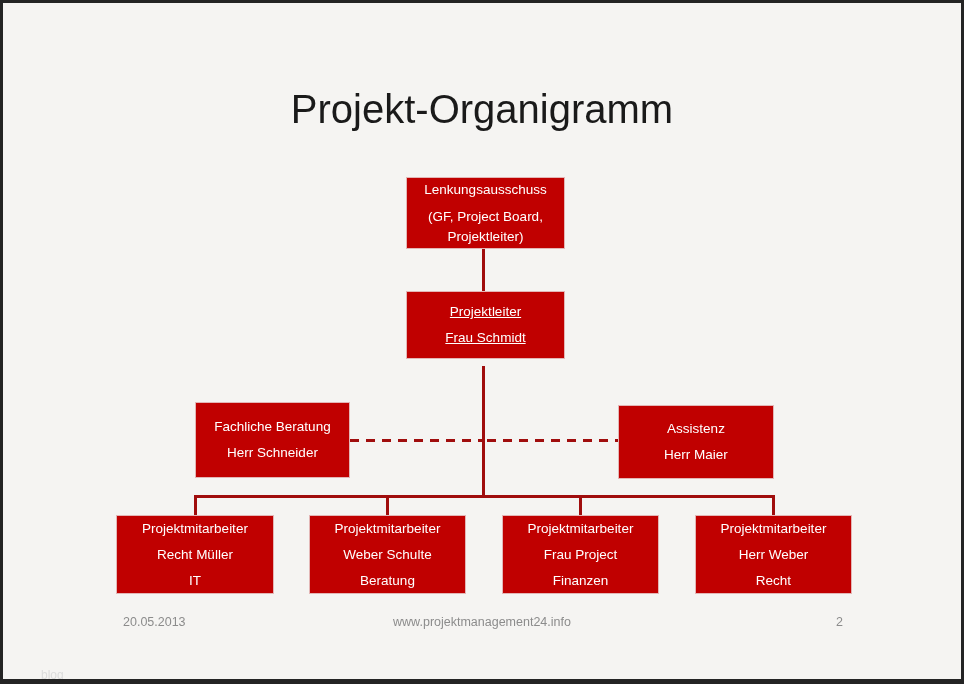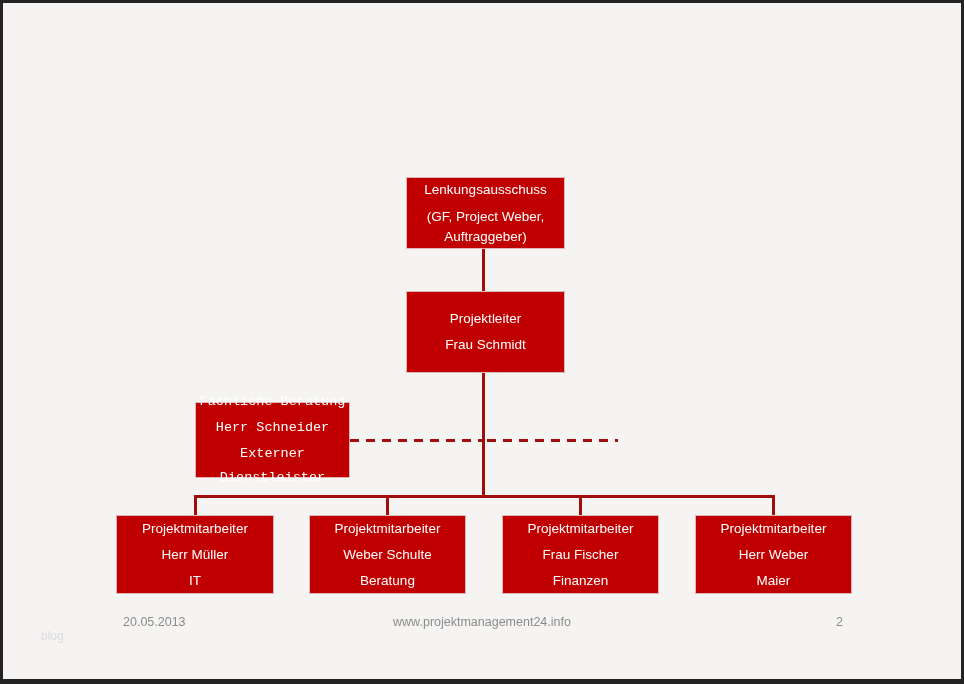--- a/index.html
+++ b/index.html
@@ -19,22 +19,22 @@
     background:var(--box-fill,#c00000);
     border:1px solid var(--box-border,#e3b6b6);
     color:#ffffff;display:flex;flex-direction:column;
     justify-content:center;align-items:center;text-align:center;
     padding:2px 0;
   }
   .box p{margin:1px 0;line-height:24px;font-size:13.5px;}
   .board{left:403px;top:174px;width:159px;height:72px;}
   .board p{line-height:20px;}
   .board p:first-child{margin-bottom:6px;}
-  .leader{left:403px;top:288px;width:159px;height:82px;}
-  .advisor{left:192px;top:399px;width:155px;height:76px;font-family:Liberation Mono, monospace;}
+  .leader{left:403px;top:288px;width:159px;height:68px;text-decoration:underline;}
+  .advisor{left:192px;top:399px;width:155px;height:76px;}
   .assistant{left:615px;top:402px;width:156px;height:74px;}
   .m1{left:113px;top:512px;width:158px;height:79px;}
   .m2{left:306px;top:512px;width:157px;height:79px;}
   .m3{left:499px;top:512px;width:157px;height:79px;}
   .m4{left:692px;top:512px;width:157px;height:79px;}
   .vline{position:absolute;width:3px;background:var(--connector,#a00d0d);}
   .v1{left:479px;top:246px;height:42px;}
   .v2{left:479px;top:363px;height:129px;}
   .hbar{position:absolute;left:191px;top:492px;width:581px;height:3px;background:var(--connector,#a00d0d);}
   .drop{position:absolute;width:3px;top:492px;height:20px;background:var(--connector,#a00d0d);}
@@ -42,77 +42,81 @@
   .dash{
     position:absolute;top:436px;height:3px;
     background:repeating-linear-gradient(90deg,var(--connector,#a00d0d) 0 9px,transparent 9px 16px);
   }
   .dashL{left:347px;width:132px;}
   .dashR{left:484px;width:131px;}
   .footer-text{position:absolute;top:612px;font-size:12.5px;color:var(--footer-text,#8c8c8c);}
   .f-date{left:120px;}
   .f-url{left:0;width:100%;text-align:center;}
   .f-page{left:833px;}
-  .watermark{position:absolute;left:38px;top:626px;font-size:12px;color:var(--watermark,#dcdcdc);}
+  .watermark{position:absolute;left:38px;top:665px;font-size:12px;color:var(--watermark,#dcdcdc);}
 </style>
 </head>
 <body>
 
 <div class="frame">
 
+  <h1 class="title">Projekt-Organigramm</h1>
 
   <div class="vline v1"></div>
   <div class="vline v2"></div>
   <div class="dash dashL"></div>
   <div class="dash dashR"></div>
   <div class="hbar"></div>
   <div class="drop d1"></div>
   <div class="drop d2"></div>
   <div class="drop d3"></div>
   <div class="drop d4"></div>
 
   <div class="box board">
     <p>Lenkungsausschuss</p>
-    <p>(GF, Project Weber, Auftraggeber)</p>
+    <p>(GF, Project Board, Projektleiter)</p>
   </div>
 
   <div class="box leader">
     <p>Projektleiter</p>
     <p>Frau Schmidt</p>
   </div>
 
   <div class="box advisor">
     <p>Fachliche Beratung</p>
     <p>Herr Schneider</p>
-    <p>Externer Dienstleister</p>
   </div>
 
+  <div class="box assistant">
+    <p>Assistenz</p>
+    <p>Herr Maier</p>
+  </div>
 
   <div class="box m1">
     <p>Projektmitarbeiter</p>
-    <p>Herr Müller</p>
+    <p>Recht Müller</p>
     <p>IT</p>
   </div>
 
   <div class="box m2">
     <p>Projektmitarbeiter</p>
     <p>Weber Schulte</p>
     <p>Beratung</p>
   </div>
 
   <div class="box m3">
     <p>Projektmitarbeiter</p>
-    <p>Frau Fischer</p>
+    <p>Frau Project</p>
     <p>Finanzen</p>
   </div>
 
   <div class="box m4">
     <p>Projektmitarbeiter</p>
     <p>Herr Weber</p>
-    <p>Maier</p>
+    <p>Recht</p>
   </div>
 
   <span class="footer-text f-date">20.05.2013</span>
   <span class="footer-text f-url">www.projektmanagement24.info</span>
   <span class="footer-text f-page">2</span>
 
   <span class="watermark">blog</span>
 
 </div>
 

